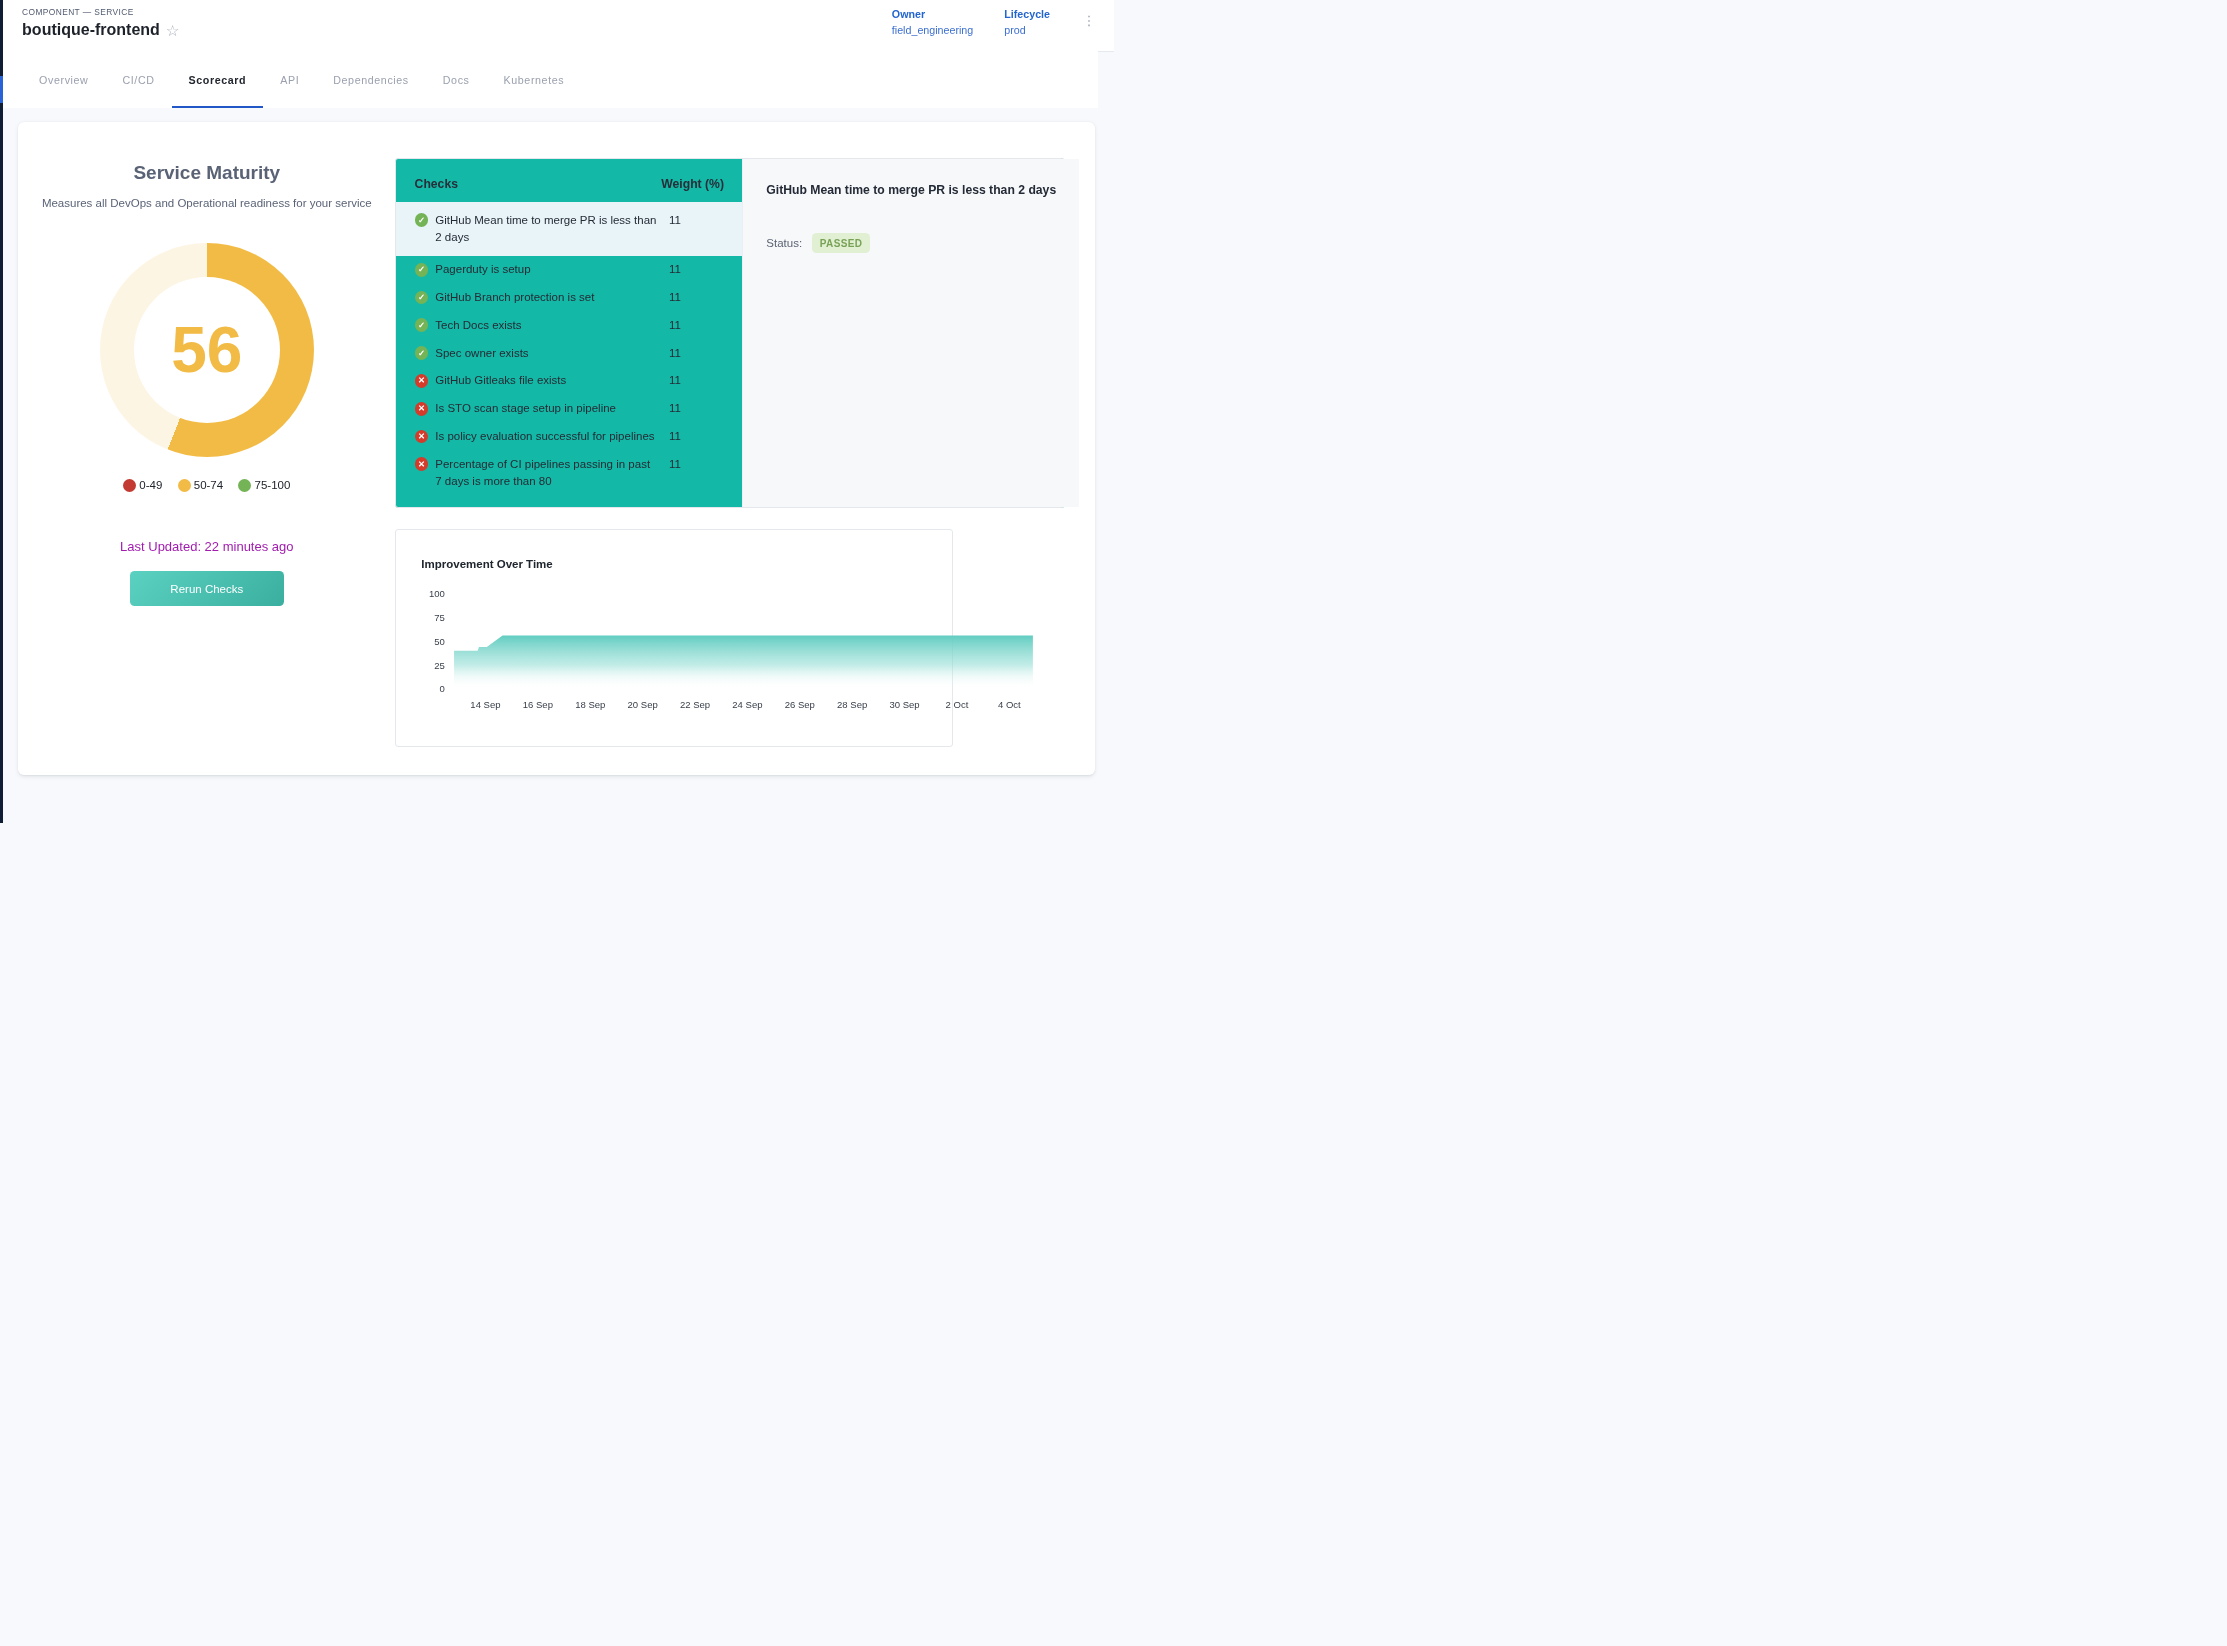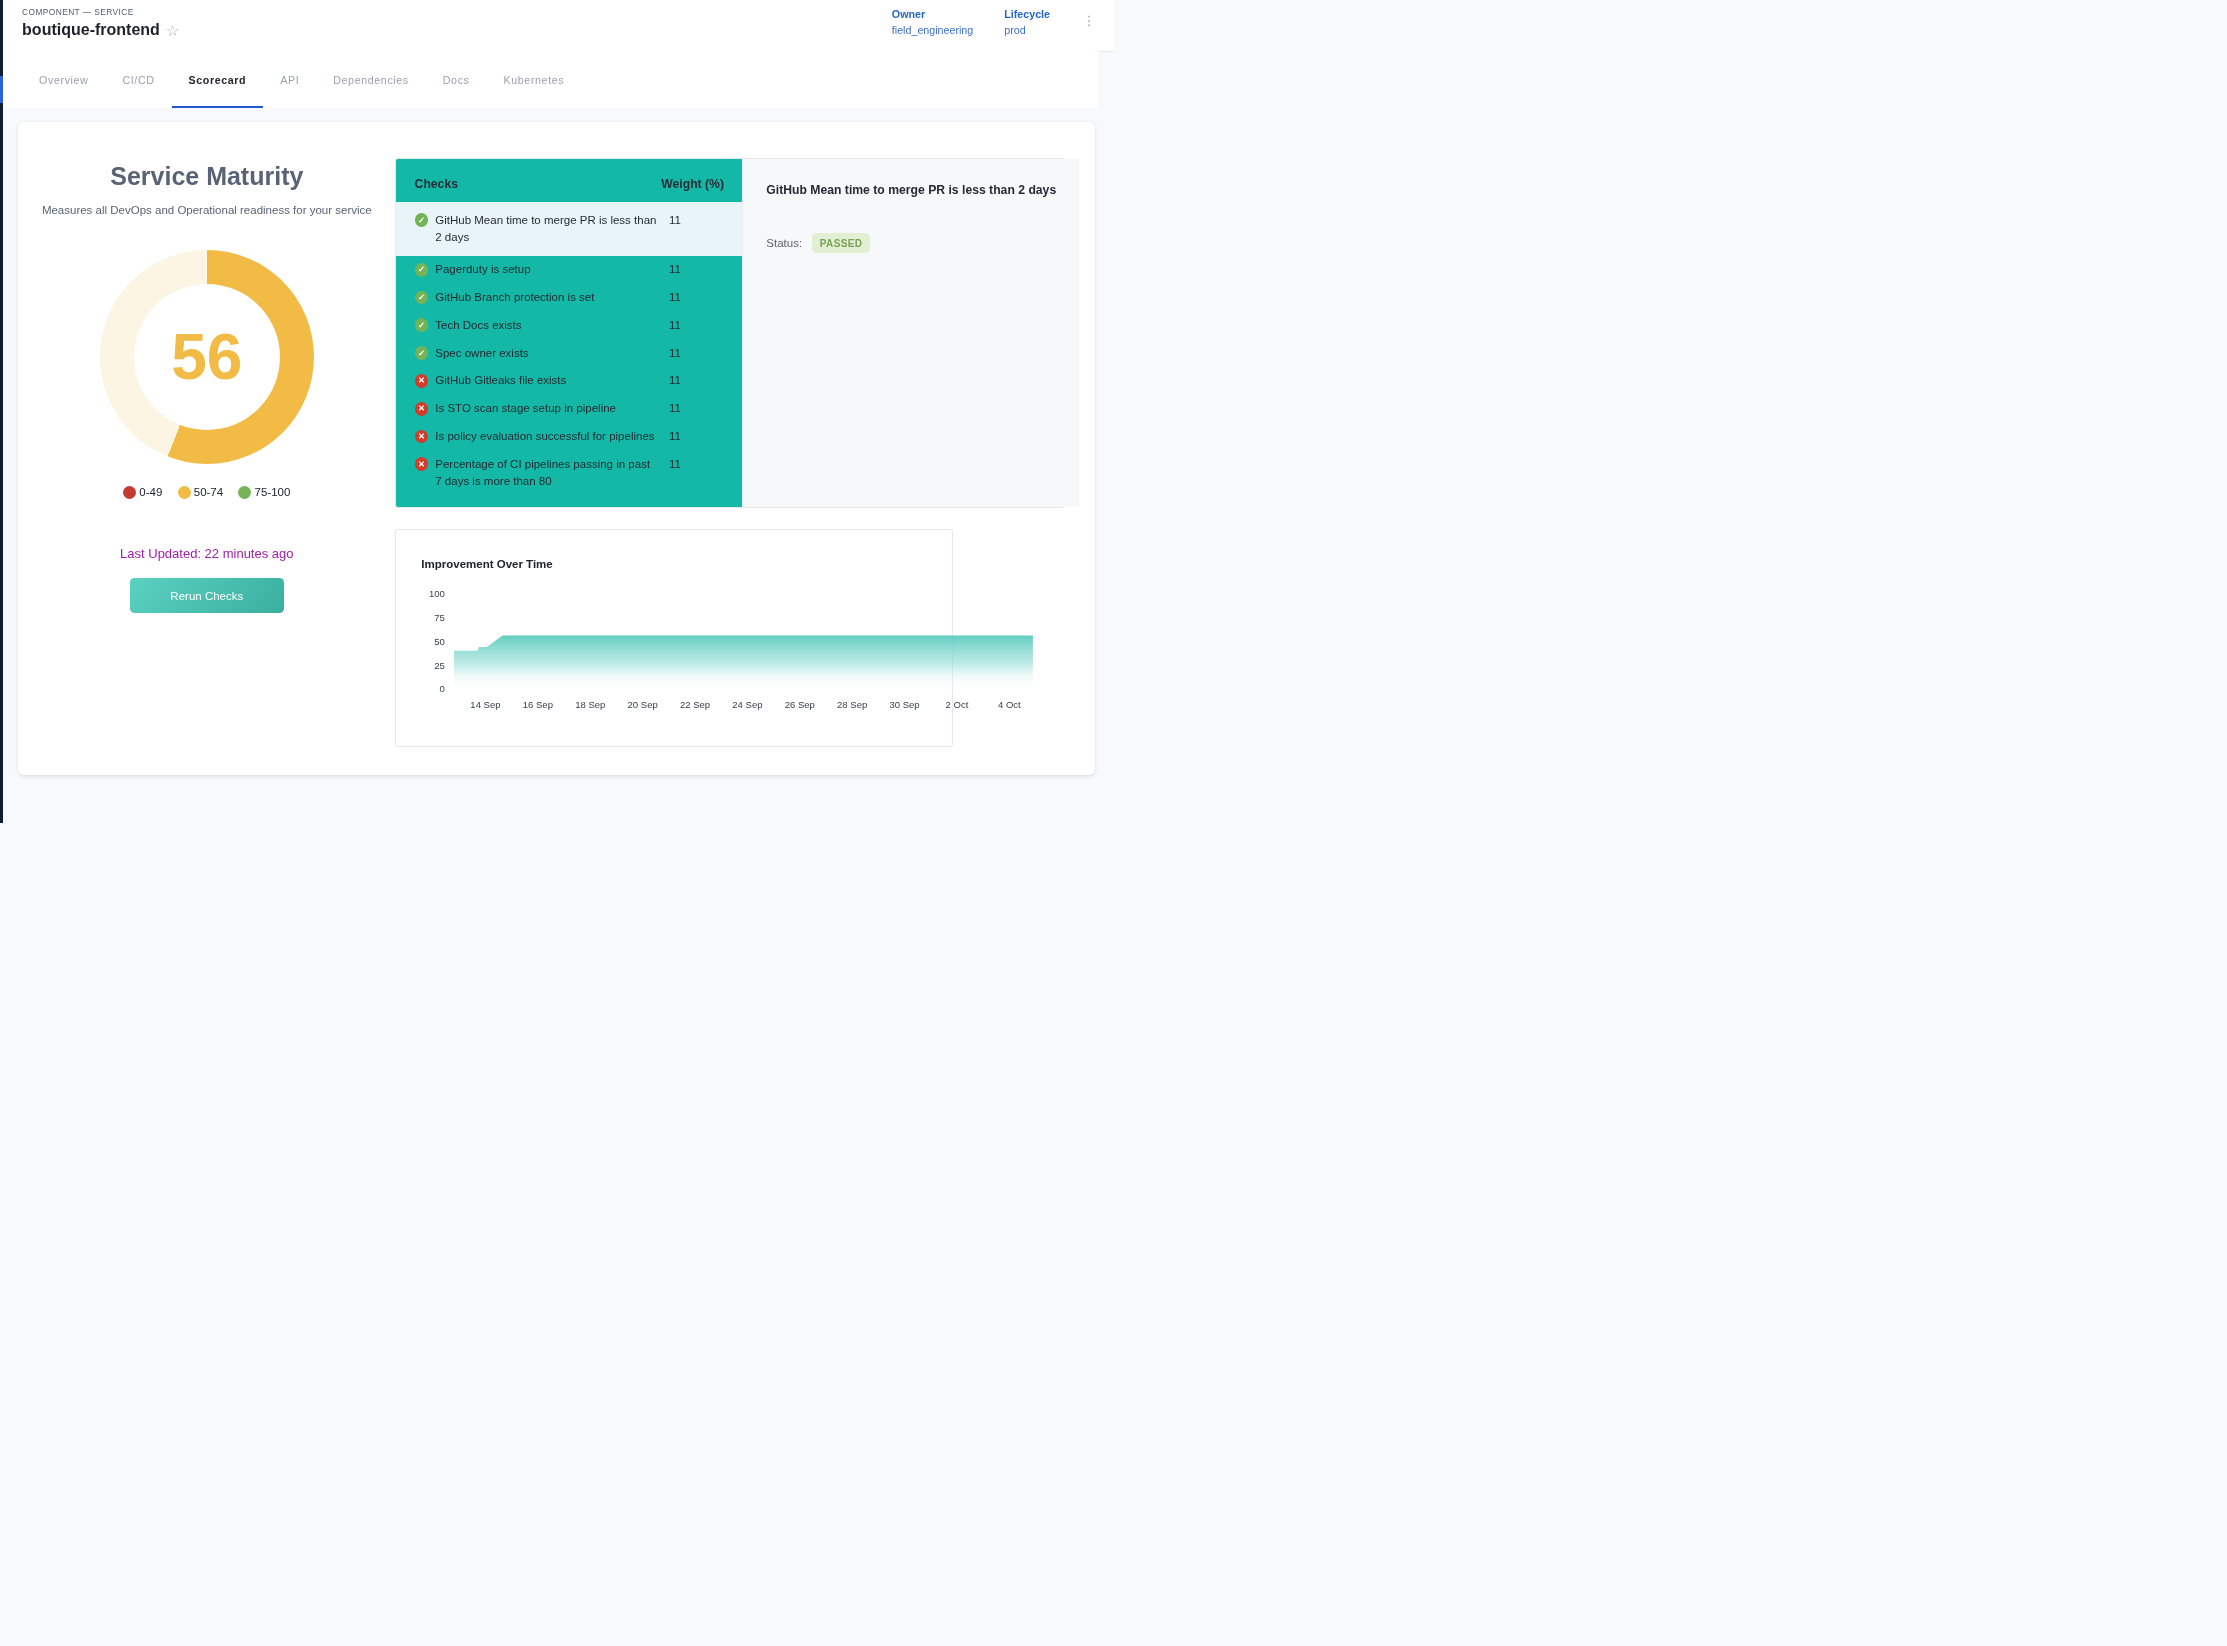--- a/index.html
+++ b/index.html
@@ -23,21 +23,21 @@
   .tabs{position:absolute;left:3.1px;right:16px;top:51px;height:57px;background:#fff;display:flex;align-items:stretch;padding-left:19px;}
   .tab{position:relative;display:flex;align-items:center;padding:0 17px;font-size:10.7px;letter-spacing:0.6px;
        color:#9aa0af;font-weight:500;cursor:pointer;}
   .tab.active{color:#22262e;font-weight:700;}
   .tab.active::after{content:"";position:absolute;left:0;right:0;bottom:0;height:2.3px;background:#2257c8;}
   
   .card{position:absolute;left:18.3px;top:122px;width:1077px;height:653px;background:#fff;border-radius:6.1px;
         box-shadow:0 0.8px 1.5px rgba(16,24,40,.05),0 1.5px 4.6px rgba(16,24,40,.08);}
   
   .maturity{position:absolute;left:0;top:0;width:377px;text-align:center;}
-  .maturity-title{margin:40px 0 0;font-size:25px;font-weight:700;color:#5a6376;}
+  .maturity-title{margin:40px 0 0;font-size:19px;font-weight:700;color:#5a6376;}
   .maturity-sub{margin:10px auto 0;width:330px;font-size:11.5px;line-height:18.3px;color:#5a6376;}
   .donut-wrap{position:relative;margin:31px auto 0;width:214px;height:214px;}
   .donut{width:214px;height:214px;border-radius:50%;}
   .donut::after{content:"";position:absolute;inset:34px;background:#fff;border-radius:50%;}
   .score-num{position:absolute;inset:0;display:flex;align-items:center;justify-content:center;
              font-size:64px;font-weight:700;color:#f2bb45;z-index:2;}
   .legend{margin-top:21.4px;display:flex;justify-content:center;gap:15.3px;}
   .legend-item{display:flex;align-items:flex-start;gap:3.1px;font-size:11.5px;color:#20242c;}
   .legend-dot{width:13px;height:13px;border-radius:50%;flex:none;}
   .last-updated{margin-top:47px;font-size:13px;color:#a21caf;text-align:center;}

